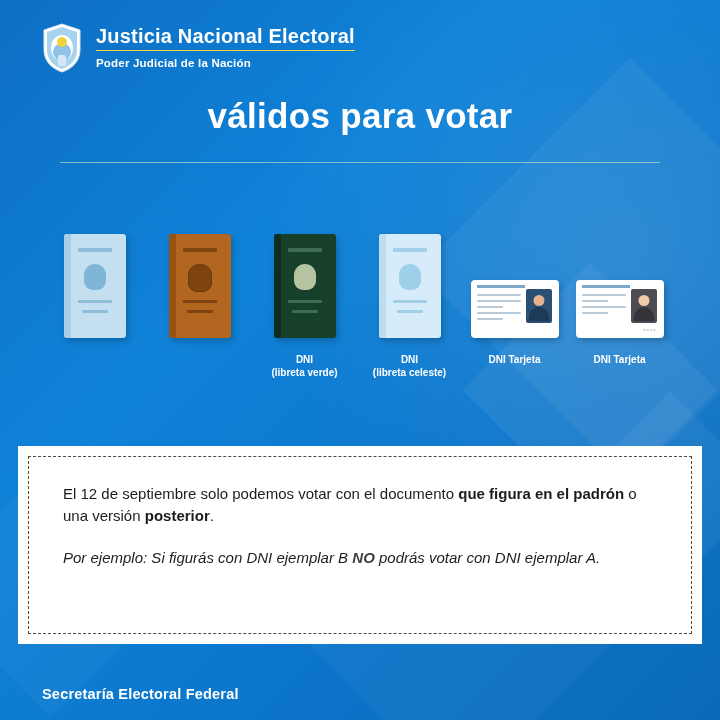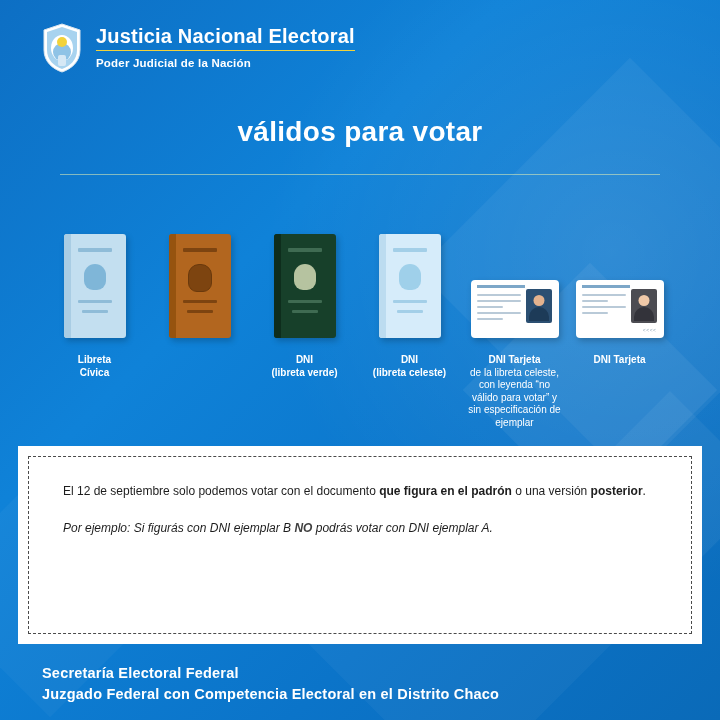--- a/index.html
+++ b/index.html
@@ -99,23 +99,23 @@
     text-align: center;
   }
   .title-1 {
     color: #ffffff;
     font-size: 31px;
     font-weight: normal;
     letter-spacing: 0.3px;
   }
   .title-2 {
     color: #ffffff;
-    font-size: 28px;
-    font-weight: bold;
-    margin-top: 20px;
+    font-size: 35px;
+    font-weight: bold;
+    margin-top: 0;
     letter-spacing: 0.3px;
   }
   .title-rule {
     width: 600px;
     height: 1px;
     background: rgba(230,240,180,0.55);
     margin: 26px auto 0 auto;
   }
 
   
@@ -282,21 +282,21 @@
   .notice-inner {
     border: 1px dashed #4a4a4a;
     width: 100%;
     height: 100%;
     box-sizing: border-box;
     padding: 26px 34px;
   }
   .notice p {
     margin: 0 0 20px 0;
     color: #1d1d1d;
-    font-size: 12px;
+    font-size: 15px;
     line-height: 1.45;
   }
   .notice p:last-child { margin-bottom: 0; }
   .notice .em { font-style: italic; }
   .notice b { font-weight: bold; }
   .notice .no {
     color: #404040;
     font-weight: bold;
   }
 
@@ -352,24 +352,20 @@
     <div class="doc">
       <div class="doc-art">
         <div class="booklet bk-celeste">
           <div class="spine"></div>
           <div class="bar bar-top bar-celeste"></div>
           <div class="emblem em-blue"></div>
           <div class="bar bar-mid bar-celeste"></div>
           <div class="bar bar-low bar-celeste"></div>
         </div>
       </div>
-      <div class="doc-caption">
-        <span>Libreta</span><br>
-        <span>Cívica</span>
-      </div>
     </div>
 
     <div class="doc">
       <div class="doc-art">
         <div class="booklet bk-brown">
           <div class="spine"></div>
           <div class="bar bar-top bar-brown"></div>
           <div class="emblem em-dark"></div>
           <div class="bar bar-mid bar-brown"></div>
           <div class="bar bar-low bar-brown"></div>
@@ -418,21 +414,20 @@
               <i></i>
               <i class="short"></i>
               <i></i>
               <i class="short"></i>
             </div>
           <div class="photo"></div>
         </div>
       </div>
       <div class="doc-caption">
         <span>DNI Tarjeta</span><br>
-        <span class="thin">de la libreta celeste, con leyenda “no válido para votar” y sin especificación de ejemplar</span>
       </div>
     </div>
 
     <div class="doc">
       <div class="doc-art">
         <div class="card plain">
           <div class="hdr"></div>
           <div class="lines">
               <i></i>
               <i class="short"></i>
@@ -456,16 +451,15 @@
         <span>El 12 de septiembre solo podemos votar con el documento </span><b>que figura en el padrón</b><span> o una versión </span><b>posterior</b><span>.</span>
       </p>
       <p class="em">
         <span>Por ejemplo: Si figurás con DNI ejemplar B </span><span class="no">NO</span><span> podrás votar con DNI ejemplar A.</span>
       </p>
     </div>
   </div>
 
   <div class="footer">
     <div>Secretaría Electoral Federal</div>
-    <div>Juzgado Federal con Competencia Electoral en el Distrito Chaco</div>
   </div>
 
 </div>
 
 </body></html>

